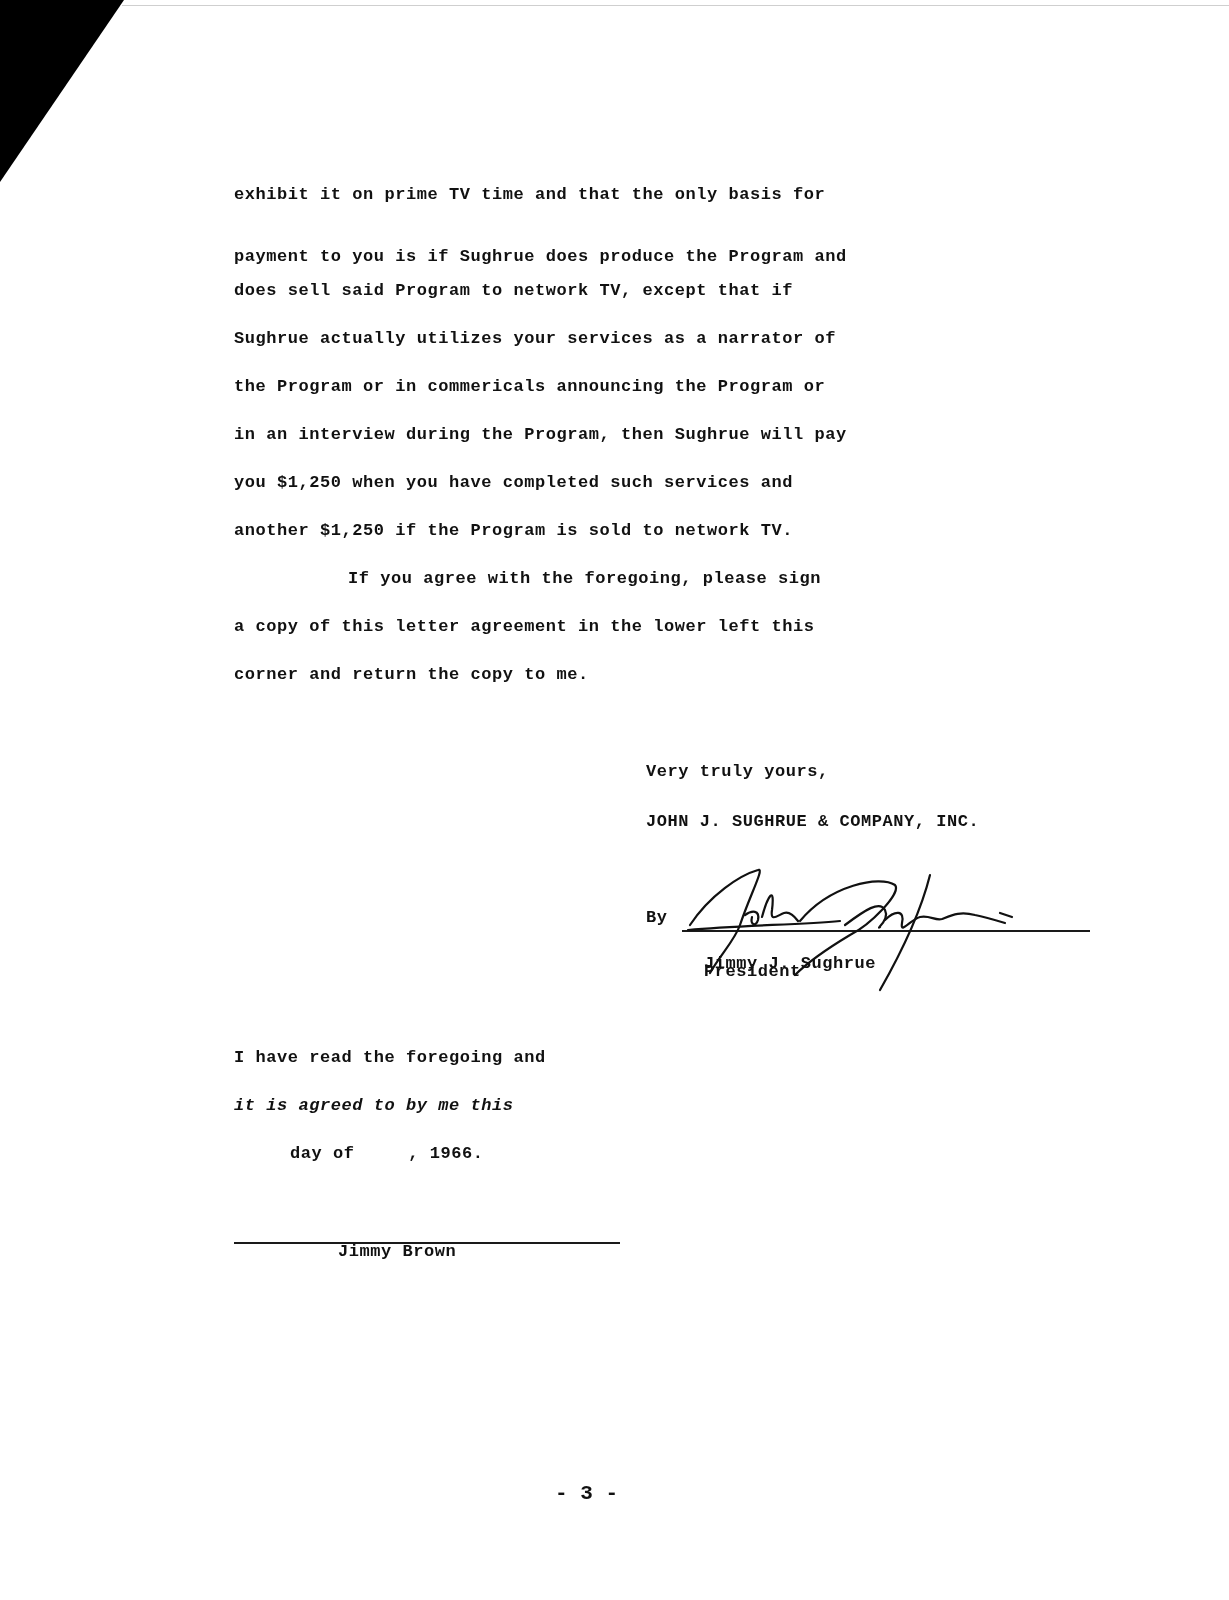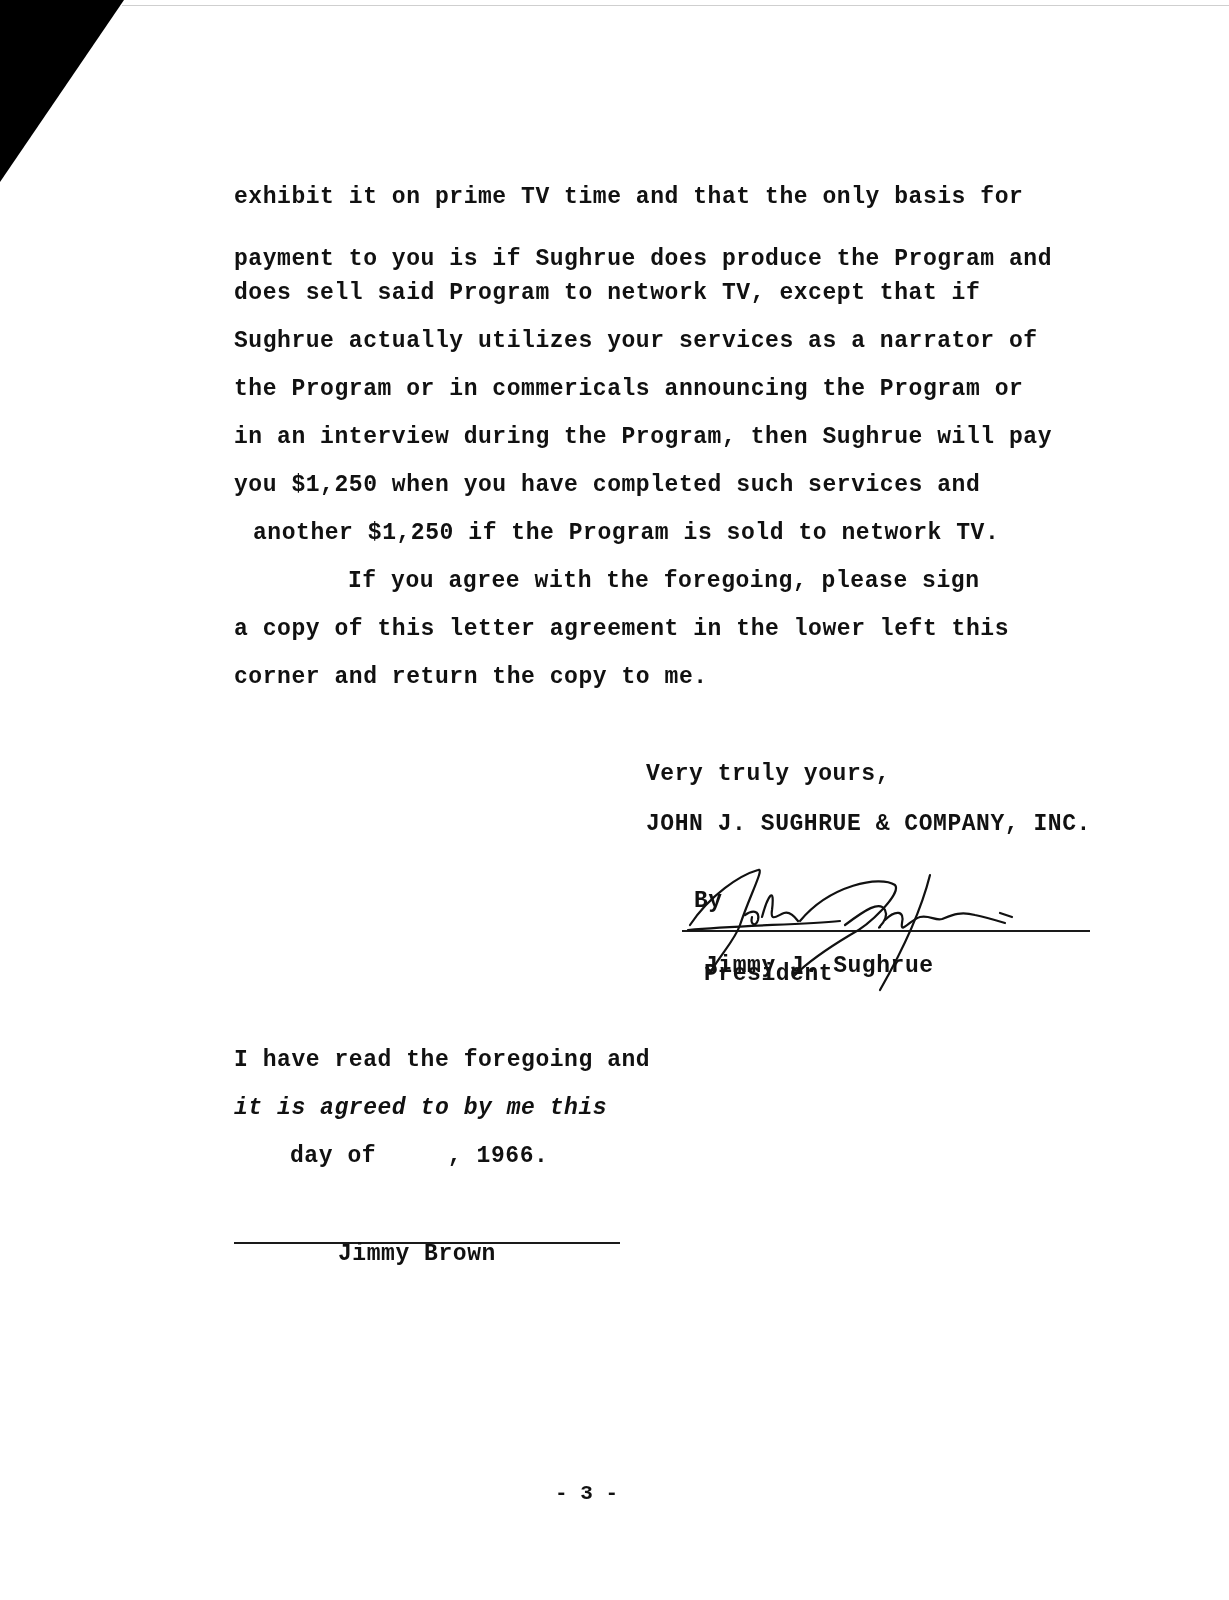--- a/index.html
+++ b/index.html
@@ -16,21 +16,21 @@
     width: 0; height: 0;
     border-top: 182px solid #000000;
     border-right: 124px solid transparent;
   }
   .top-edge {
     position: absolute; left: 122px; top: 5px; width: 1107px; height: 1px;
     background: #cfcfcf;
   }
   .line {
     position: absolute;
-    font-size: 23px;
+    font-size: 17px;
     font-weight: bold;
     letter-spacing: 0.55px;
     white-space: pre;
     line-height: 1;
   }
   .rule {
     position: absolute; height: 2px; background: #1a1a1a;
   }
   .sig {
     position: absolute;
@@ -48,33 +48,33 @@
 <div class="top-edge"></div>
 
 <div>
   <div class="line" style="left:234px; top:186px;">exhibit it on prime TV time and that the only basis for</div>
   <div class="line" style="left:234px; top:248px;">payment to you is if Sughrue does produce the Program and</div>
   <div class="line" style="left:234px; top:282px;text-align:center;">does sell said Program to network TV, except that if</div>
   <div class="line" style="left:234px; top:330px;">Sughrue actually utilizes your services as a narrator of</div>
   <div class="line" style="left:234px; top:378px;">the Program or in commericals announcing the Program or</div>
   <div class="line" style="left:234px; top:426px;">in an interview during the Program, then Sughrue will pay</div>
   <div class="line" style="left:234px; top:474px;">you $1,250 when you have completed such services and</div>
-  <div class="line" style="left:234px; top:522px;margin-left:19px;">another $1,250 if the Program is sold to network TV.</div>
+  <div class="line" style="left:234px; top:522px;">another $1,250 if the Program is sold to network TV.</div>
 </div>
 
 <div>
   <div class="line" style="left:348px; top:570px;">If you agree with the foregoing, please sign</div>
   <div class="line" style="left:234px; top:618px;">a copy of this letter agreement in the lower left this</div>
   <div class="line" style="left:234px; top:666px;">corner and return the copy to me.</div>
 </div>
 
 <div>
   <div class="line" style="left:646px; top:763px;">Very truly yours,</div>
   <div class="line" style="left:646px; top:813px;">JOHN J. SUGHRUE &amp; COMPANY, INC.</div>
-  <div class="line" style="left:646px; top:890px;margin-left:48px;">By</div>
+  <div class="line" style="left:646px; top:909px;">By</div>
   <div class="rule" style="left:682px; top:930px; width:408px;"></div>
   <svg class="sig" viewBox="0 0 360 140">
     <g fill="none" stroke="#111" stroke-width="2.2" stroke-linecap="round">
       <path d="M10 70 C 30 40, 60 20, 78 15 C 85 12, 70 40, 60 70 C 55 85, 40 100, 30 118"></path>
       <path d="M65 60 C 72 55, 80 55, 78 65 C 76 72, 70 70, 72 62"></path>
       <path d="M82 62 C 88 40, 95 30, 92 55 C 90 68, 98 60, 104 58 C 110 56, 115 62, 118 66"></path>
       <path d="M8 75 C 60 70, 120 70, 160 66"></path>
       <path d="M120 66 C 150 30, 200 20, 215 30 C 222 38, 190 70, 170 80 C 150 92, 130 105, 115 120"></path>
       <path d="M165 70 C 185 55, 200 45, 205 55 C 210 65, 195 75, 200 72"></path>
       <path d="M205 65 C 215 55, 225 55, 222 68 C 220 80, 230 65, 240 62 C 250 60, 255 66, 262 64 C 272 60, 280 56, 295 60 C 305 62, 315 65, 325 68"></path>

